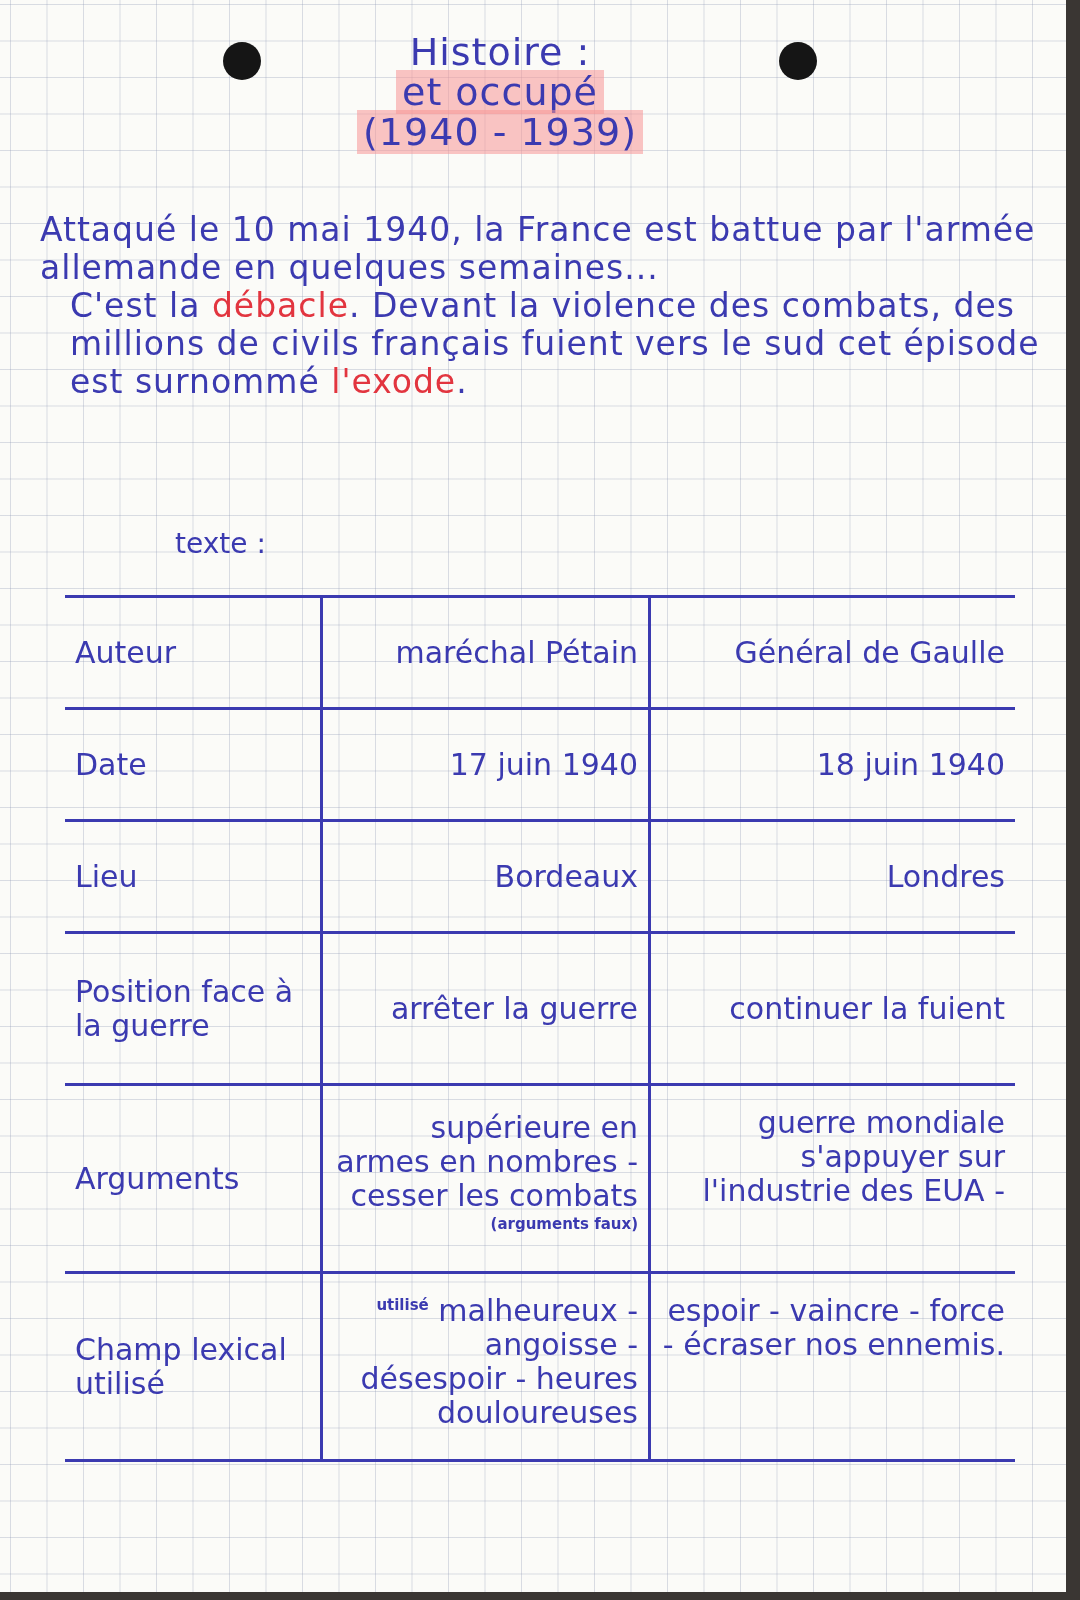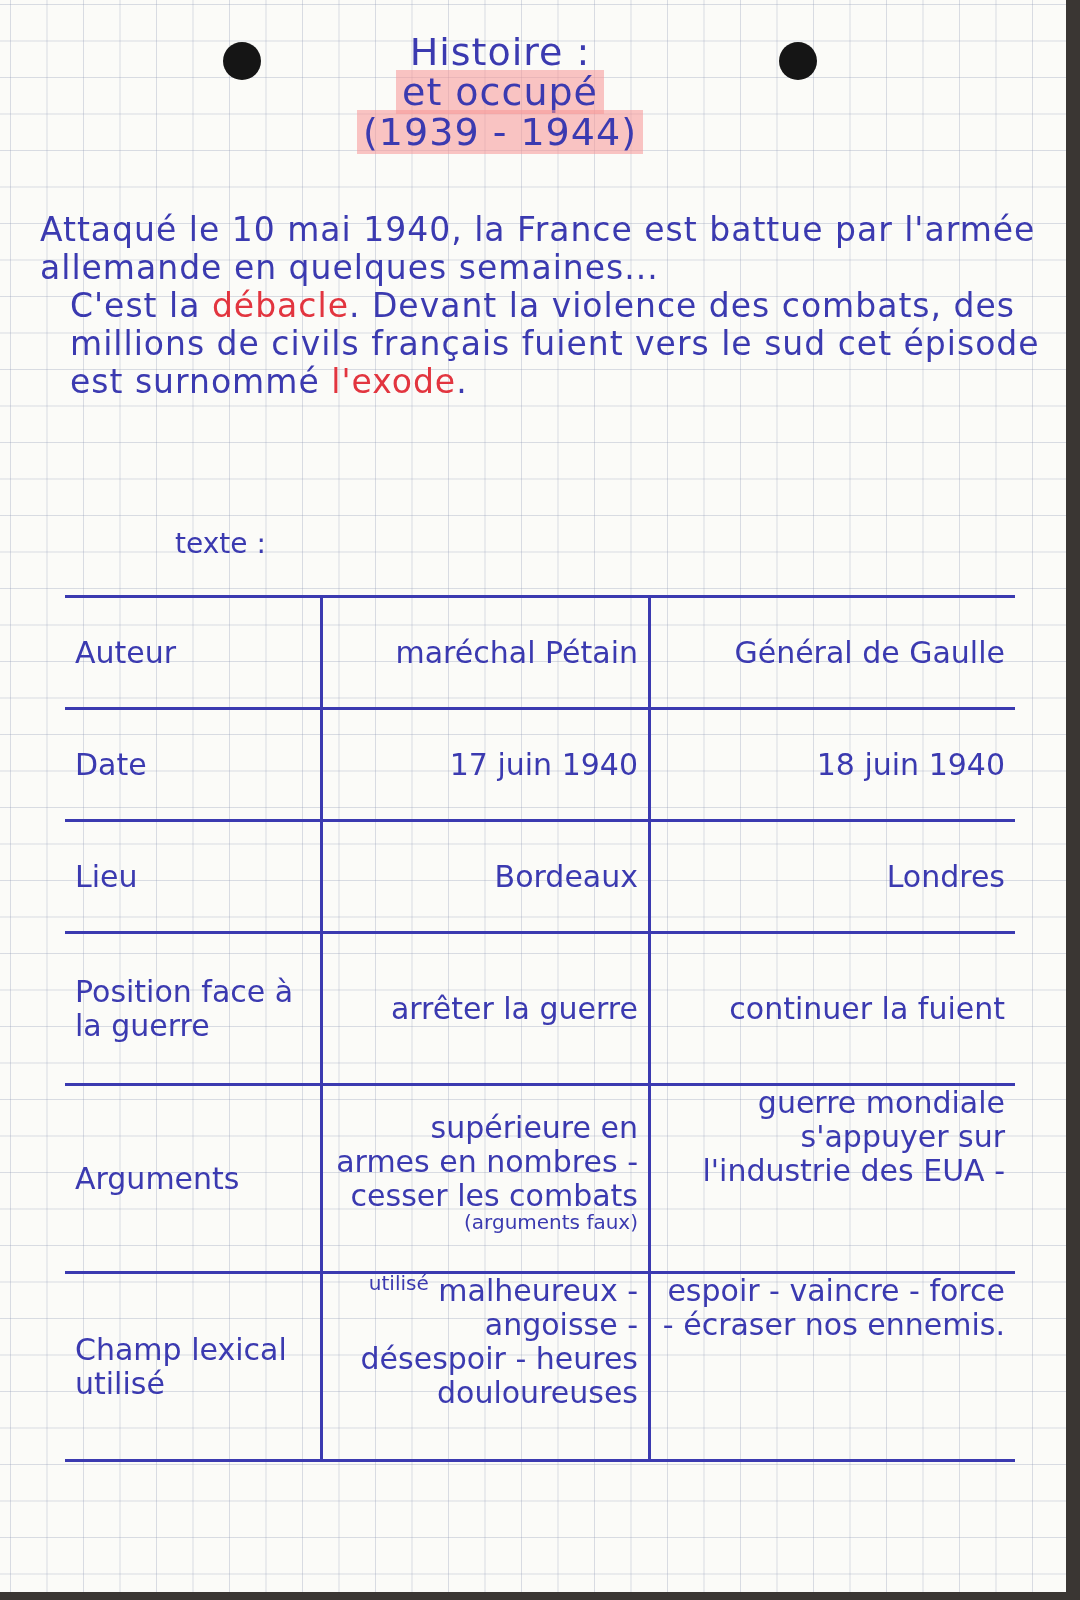--- a/index.html
+++ b/index.html
@@ -24,40 +24,40 @@
   .title-line { font-size:38px; line-height:40px; letter-spacing:1px; }
   .hl { background:rgba(248,150,150,0.55); padding:0 6px; }
   .intro { position:absolute; left:40px; top:199px; width:1010px; font-size:33px; line-height:38px; letter-spacing:1px; }
   .texte-label { position:absolute; left:175px; top:515px; font-size:28px; }
   table.grid {
     position:absolute; left:65px; top:583px; width:950px;
     border-collapse:collapse; table-layout:fixed;
   }
   table.grid td {
     border-top:3px solid #3b3ab0; border-bottom:3px solid #3b3ab0;
-    vertical-align:middle; font-size:30px; line-height:34px; padding:0 10px;
+    vertical-align:middle; font-size:30px; line-height:34px; padding:20px 10px;
   }
   table.grid td + td { border-left:3px solid #3b3ab0;text-align:right; }
   table.grid td:first-child { border-left:none; }
   .col0 { width:235px; }
   .col1 { width:305px; }
   .center { text-align:center; }
-  .sub { font-size:20px; line-height:14px; vertical-align:super; }
+  .sub { font-size:15px; line-height:14px; vertical-align:super;font-weight:bold; }
 </style>
 </head>
 <body>
 
 <div class="paper">
   <div class="hole" style="left:223px; top:42px;"></div>
   <div class="hole" style="left:779px; top:42px;"></div>
 
   <div class="title-block ink">
     <div class="title-line">Histoire :</div>
     <div class="title-line"><span class="hl">et occupé</span></div>
-    <div class="title-line"><span class="hl">(1939 - 1944)</span></div>
+    <div class="title-line"><span class="hl">(1940 - 1939)</span></div>
   </div>
 
   <div class="intro ink">
     <div>Attaqué le 10 mai 1940, la France est battue par l'armée allemande en quelques semaines...</div>
     <div style="padding-left:30px;">
       <span>C'est la </span><span class="red">débacle</span><span>. Devant la violence des combats, des millions de civils français fuient vers le sud cet épisode est surnommé </span><span class="red">l'exode</span><span>.</span>
     </div>
   </div>
 
   <div class="texte-label ink">texte :</div>

